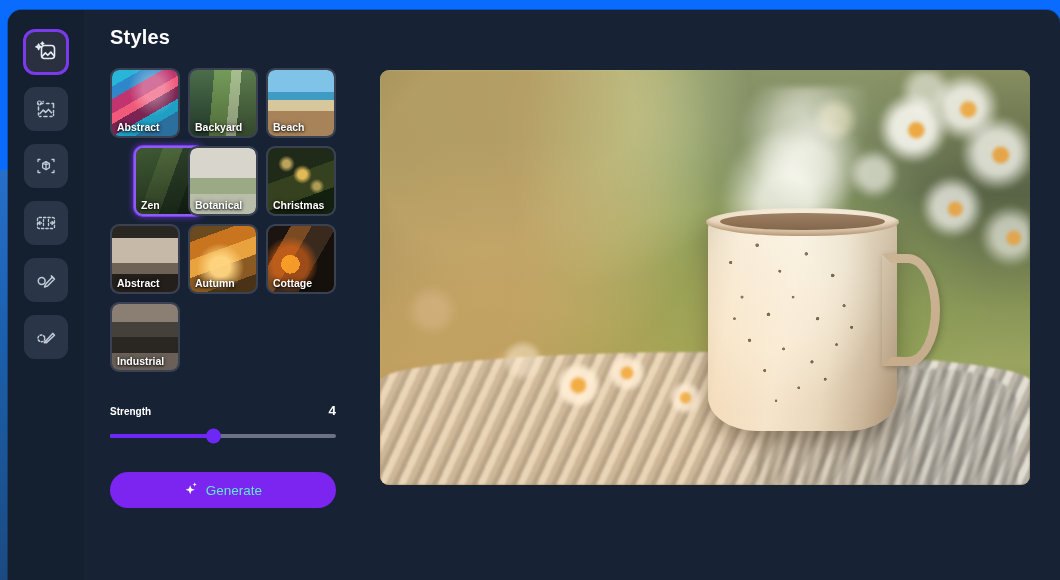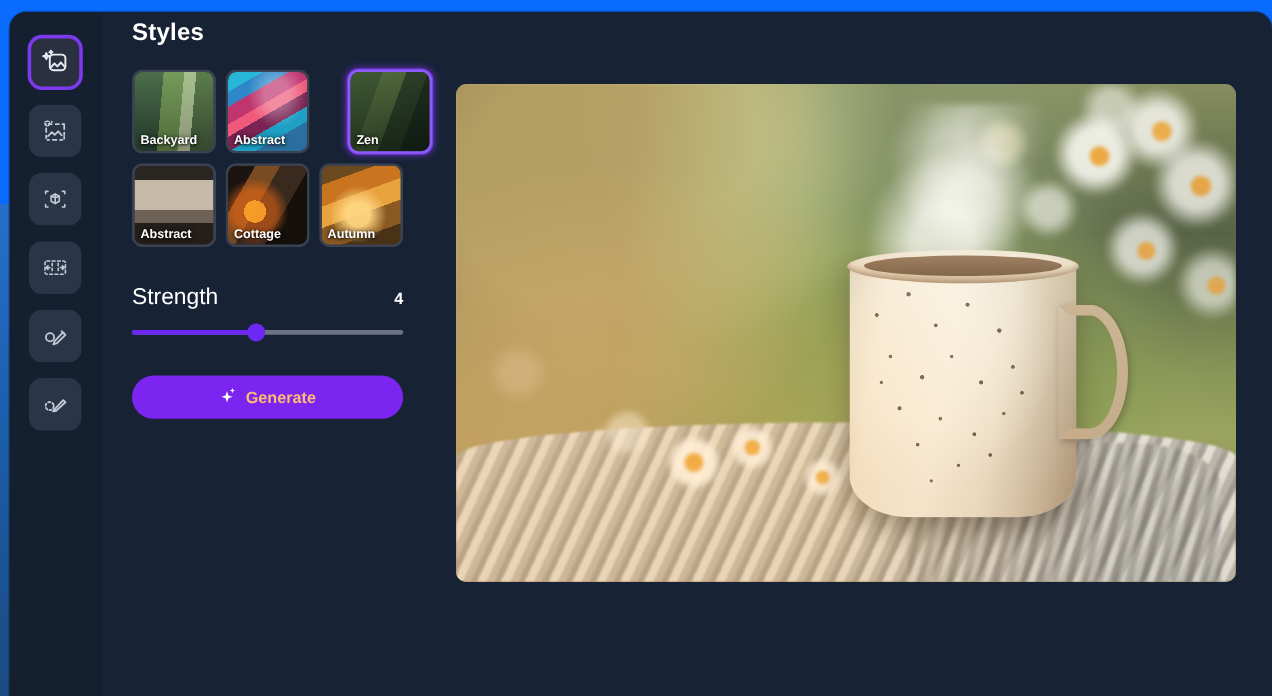--- a/index.html
+++ b/index.html
@@ -61,21 +61,21 @@
     background: #2a3040;
     border-color: #7c3aed;
     box-shadow: 0 0 0 1px #7c3aed;
   }
   .tool-btn svg { display: block; }
 
   
   #styles-panel {
     width: 268px;
     flex: 0 0 268px;
-    padding: 6px 0 0 26px;
+    padding: 16px 0 0 26px;
   }
   #panel-title {
     color: #ffffff;
     font-size: 20px;
     font-weight: bold;
     letter-spacing: .2px;
     margin-bottom: 19px;
   }
   #styles-grid {
     display: grid;
@@ -111,21 +111,21 @@
     white-space: nowrap;
     z-index: 2;
   }
 
   
   #strength-block { width: 226px; margin-top: 31px; }
   #strength-row {
     display: flex; justify-content: space-between; align-items: baseline;
     margin-bottom: 16px;
   }
-  #strength-label { color:#fff; font-size:19px; font-weight:normal;text-align:center; }
+  #strength-label { color:#fff; font-size:10px; font-weight:bold;text-align:center; }
   #strength-value { color:#fff; font-size:13.5px; font-weight:bold; }
   #slider-track {
     position: relative;
     height: 4px;
     border-radius: 2px;
     background: #6b7384;
     cursor: pointer;
   }
   #slider-fill {
     position: absolute; left:0; top:0; bottom:0;
@@ -145,23 +145,23 @@
     cursor: grab;
   }
 
   
   #generate-button {
     width: 226px; height: 36px;
     margin-top: 34px;
     border: none;
     border-radius: 18px;
     background: #7c24f0;
-    color: #fdba74;
+    color: #5eead4;
     font-size: 13.5px;
-    font-weight: bold;
+    font-weight: normal;
     font-family: "Liberation Sans", sans-serif;
     display: flex; align-items: center; justify-content: center;
     gap: 7px;
     cursor: pointer;
   }
 
   
   #preview-area {
     flex: 1;
     padding: 60px 30px 0 28px;
@@ -485,45 +485,61 @@
       </span>
     </div>
   </div>
 
   <div id="styles-panel">
 
     <div id="panel-title">Styles</div>
 
     <div id="styles-grid">
       <div class="style-card">
+        <div class="thumb t-abstract"></div>
+        <span class="style-label">Abstract</span>
+      </div>
+      <div class="style-card">
         <div class="thumb t-backyard"></div>
         <span class="style-label">Backyard</span>
       </div>
       <div class="style-card">
-        <div class="thumb t-abstract"></div>
-        <span class="style-label">Abstract</span>
+        <div class="thumb t-beach"></div>
+        <span class="style-label">Beach</span>
       </div>
 
       <div class="style-card selected">
         <div class="thumb t-zen"></div>
         <span class="style-label">Zen</span>
       </div>
-
+      <div class="style-card">
+        <div class="thumb t-botanical"></div>
+        <span class="style-label">Botanical</span>
+      </div>
+
+      <div class="style-card">
+        <div class="thumb t-christmas"></div>
+        <span class="style-label">Christmas</span>
+      </div>
       <div class="style-card">
         <div class="thumb t-kitchen"></div>
         <span class="style-label">Abstract</span>
       </div>
 
       <div class="style-card">
+        <div class="thumb t-autumn"></div>
+        <span class="style-label">Autumn</span>
+      </div>
+      <div class="style-card">
         <div class="thumb t-cottage"></div>
         <span class="style-label">Cottage</span>
       </div>
       <div class="style-card">
-        <div class="thumb t-autumn"></div>
-        <span class="style-label">Autumn</span>
+        <div class="thumb t-industrial"></div>
+        <span class="style-label">Industrial</span>
       </div>
     </div>
 
     <div id="strength-block">
       <div id="strength-row">
         <span id="strength-label">Strength</span>
         <span id="strength-value">4</span>
       </div>
       <div id="slider-track">
         <div id="slider-fill"></div>

